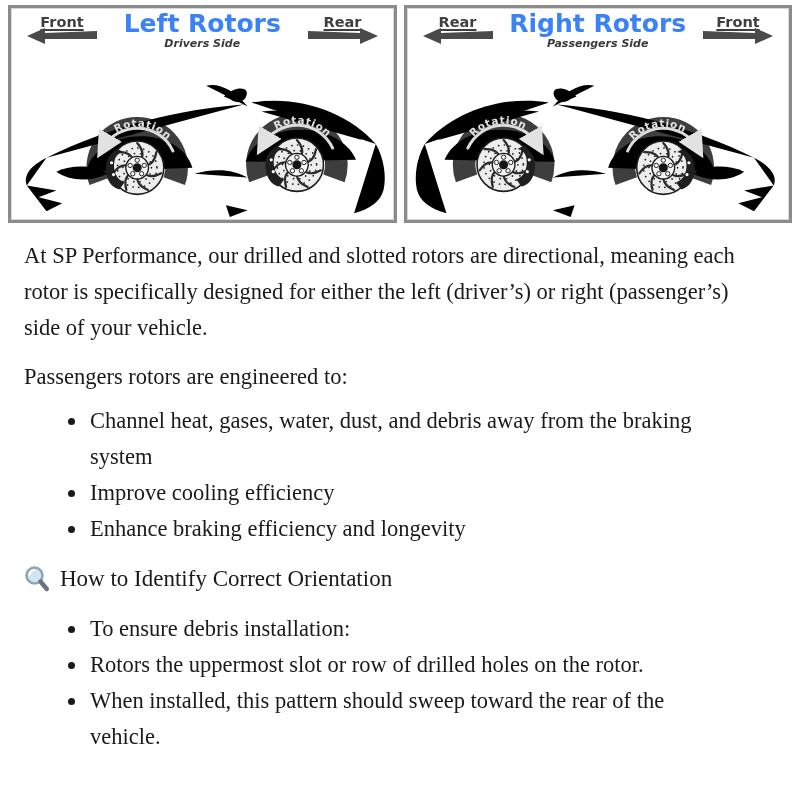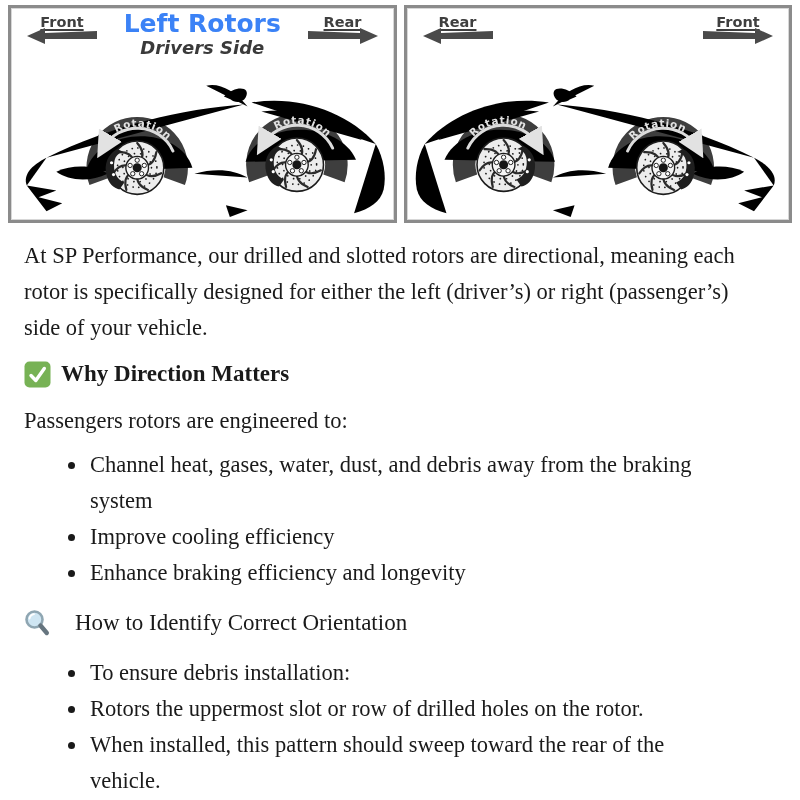--- a/index.html
+++ b/index.html
@@ -13,33 +13,33 @@
   .phead{position:relative;height:52px;padding:5px 10px 0 10px;
          font-family:"DejaVu Sans","Liberation Sans",sans-serif;}
   .dir{position:absolute;top:6px;display:flex;flex-direction:column;align-items:center;width:74px;}
   .dir.left{left:14px;}
   .dir.right{right:14px;}
   .dir-text{font-size:14.5px;font-weight:bold;color:#3f3f3f;text-decoration:underline;
             text-underline-offset:2px;text-decoration-thickness:2px;}
   .dir-arrow{margin-top:-2px;}
   .ptitle-wrap{position:absolute;left:0;right:0;top:3px;text-align:center;}
   .ptitle{font-size:25px;font-weight:bold;color:#3b82f6;letter-spacing:0px;line-height:1.0;}
-  .psub{font-size:18px;font-weight:bold;font-style:italic;color:#3a3a3a;margin-top:1px;}
+  .psub{font-size:11px;font-weight:bold;font-style:italic;color:#3a3a3a;margin-top:1px;}
   .car-svg{display:block;width:100%;height:158px;}
   .arch{fill:none;stroke:#3e3e3e;stroke-width:23;}
   .rot-arrow{fill:none;stroke:#dcdcdc;stroke-width:3;stroke-linecap:round;}
   .rot-text{font-family:"DejaVu Sans","Liberation Sans",sans-serif;font-weight:bold;
             font-size:10.5px;fill:#e3e3e3;letter-spacing:0.8px;}
 
   
   .text-col{margin:0 0 0 24px;width:724px;}
   .intro{margin:15px 0 12px 0;font-size:22.5px;line-height:36px;}
   .sec-head{display:flex;align-items:center;gap:10px;font-size:23px;line-height:32px;margin:8px 0 0 0;}
   .sec-head .t-bold{font-weight:bold;}
-  .sec-head .t-reg{font-weight:normal;margin-left:15px;}
+  .sec-head .t-reg{font-weight:normal;}
   .h-why{margin-top:10px;}
   .h-how{margin-top:16px;}
   .lead{margin:13px 0 0 0;font-size:22.5px;line-height:36px;}
   ul{margin:8px 17px 0 0;padding:0 0 0 64px;}
   ul.ul2{margin-top:16px;}
   li{font-size:22.5px;line-height:36px;padding-left:2px;}
   .emoji-svg{flex:0 0 auto;display:block;}
 </style>
 </head>
 <body>
@@ -155,20 +155,22 @@
 
     <div class="panel">
       <div class="phead">
         <div class="dir left">
           <span class="dir-text">Rear</span>
           <svg class="dir-arrow" width="70" height="16">
             <polygon points="0,8 18,0 18,5 70,3 70,11 18,11 18,16" fill="#4a4a4a"></polygon>
           </svg>
         </div>
         <div class="ptitle-wrap">
+          <div class="ptitle">Right Rotors</div>
+          <div class="psub">Passengers Side</div>
         </div>
         <div class="dir right">
           <span class="dir-text">Front</span>
           <svg class="dir-arrow" width="70" height="16">
             <polygon points="70,8 52,0 52,5 0,3 0,11 52,11 52,16" fill="#4a4a4a"></polygon>
           </svg>
         </div>
       </div>
       <svg class="car-svg" viewBox="0 0 388 160" preserveAspectRatio="none">
         <g transform="translate(388,0) scale(-1,1)">
@@ -191,27 +193,20 @@
         <use href="#rotor" transform="translate(260,104)"></use>
         <use href="#caliper" transform="translate(260,104) scale(-1,1)"></use>
       </svg>
     </div>
   </div>
 
   <div class="text-col">
 
     <p class="intro">At SP Performance, our drilled and slotted rotors are directional, meaning each rotor is specifically designed for either the left (driver’s) or right (passenger’s) side of your vehicle.</p>
 
-    <h2 class="sec-head h-why">
-      <svg class="emoji-svg" width="27" height="27" viewBox="0 0 27 27">
-        <rect x="0.5" y="0.5" width="26" height="26" rx="5" fill="#77B255"></rect>
-        <path d="M7,14.5 L11.8,19.5 L20.3,7.5" fill="none" stroke="#ffffff" stroke-width="3.4" stroke-linecap="round" stroke-linejoin="round"></path>
-      </svg>
-      <span class="t-bold">Why Direction Matters</span>
-    </h2>
 
     <p class="lead">Passengers rotors are engineered to:</p>
 
     <ul class="ul1">
       <li>Channel heat, gases, water, dust, and debris away from the braking system</li>
       <li>Improve cooling efficiency</li>
       <li>Enhance braking efficiency and longevity</li>
     </ul>
 
     <h2 class="sec-head h-how">

